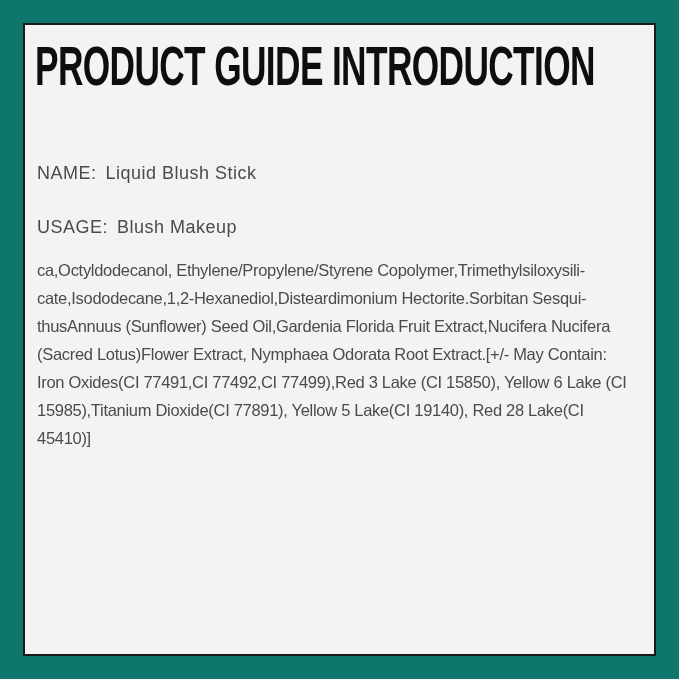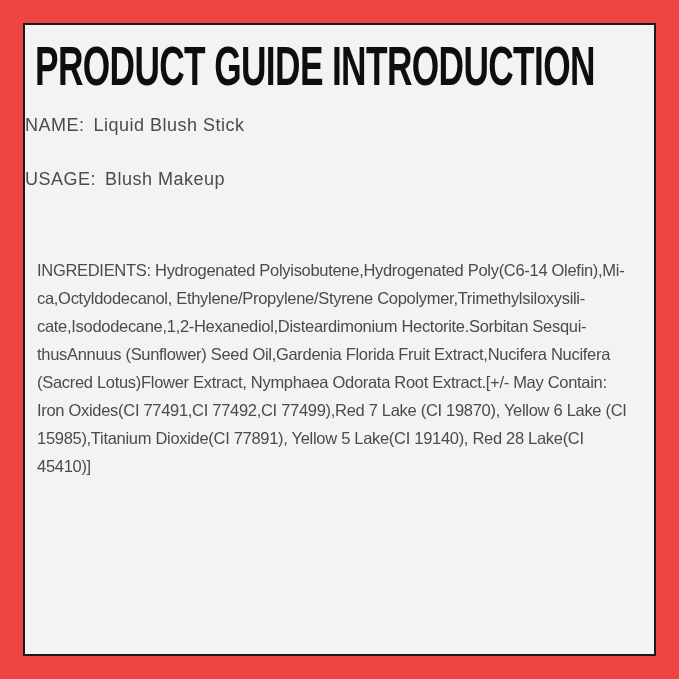--- a/index.html
+++ b/index.html
@@ -7,21 +7,21 @@
     padding: 0;
     width: 679px;
     height: 679px;
     background: #ffffff;
     font-family: "Liberation Sans", sans-serif;
   }
   .page {
     position: relative;
     width: 679px;
     height: 679px;
-    background: #ef4444;
+    background: #0f766e;
   }
   .panel {
     position: absolute;
     left: 23px;
     top: 23px;
     right: 23px;
     bottom: 23px;
     background: #f3f3f3;
     border: 2px solid #1b1b1b;
     overflow: hidden;
@@ -35,25 +35,26 @@
     line-height: 1.0;
     font-weight: bold;
     color: #0e0e0e;
     white-space: nowrap;
     letter-spacing: -1px;
     transform: scaleX(0.63);
     transform-origin: left top;
   }
   .field {
     position: absolute;
-    left: 0;
+    left: 12px;
     font-size: 18px;
     color: #4b4b4b;
     letter-spacing: 0.5px;
     white-space: nowrap;
+    margin-top: 48px;
   }
   .field-name     { top: 90px;  }
   .field-usage    { top: 144px; text-align: right; }
   .field-quantity { top: 190px; }
   .flabel { margin-right: 9px; }
   .ingredients {
     position: absolute;
     left: 12px;
     top: 231px;
     right: 6px;
@@ -77,24 +78,23 @@
     <div class="field field-name">
       <span class="flabel">NAME:</span><span class="fvalue">Liquid Blush Stick</span>
     </div>
 
     <div class="field field-usage">
       <span class="flabel">USAGE:</span><span class="fvalue">Blush Makeup</span>
     </div>
 
 
     <div class="ingredients">
-      <div class="iline">INGREDIENTS: Hydrogenated Polyisobutene,Hydrogenated Poly(C6-14 Olefin),Mi-</div>
       <div class="iline">ca,Octyldodecanol, Ethylene/Propylene/Styrene Copolymer,Trimethylsiloxysili-</div>
       <div class="iline">cate,Isododecane,1,2-Hexanediol,Disteardimonium Hectorite.Sorbitan Sesqui-</div>
       <div class="iline">thusAnnuus (Sunflower) Seed Oil,Gardenia Florida Fruit Extract,Nucifera Nucifera</div>
       <div class="iline">(Sacred Lotus)Flower Extract, Nymphaea Odorata Root Extract.[+/- May Contain:</div>
-      <div class="iline">Iron Oxides(CI 77491,CI 77492,CI 77499),Red 7 Lake (CI 19870), Yellow 6 Lake (CI</div>
+      <div class="iline">Iron Oxides(CI 77491,CI 77492,CI 77499),Red 3 Lake (CI 15850), Yellow 6 Lake (CI</div>
       <div class="iline">15985),Titanium Dioxide(CI 77891), Yellow 5 Lake(CI 19140), Red 28 Lake(CI</div>
       <div class="iline">45410)]</div>
     </div>
 
   </div>
 </div>
 
 </body></html>

